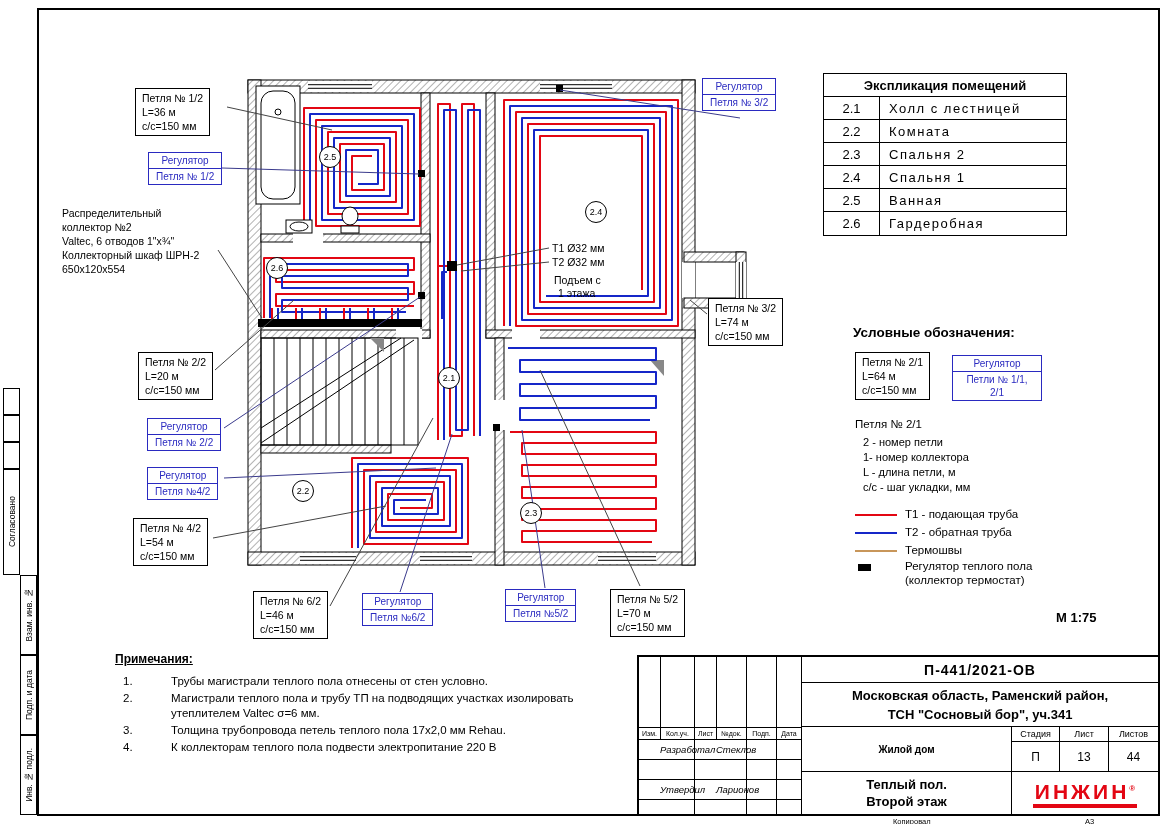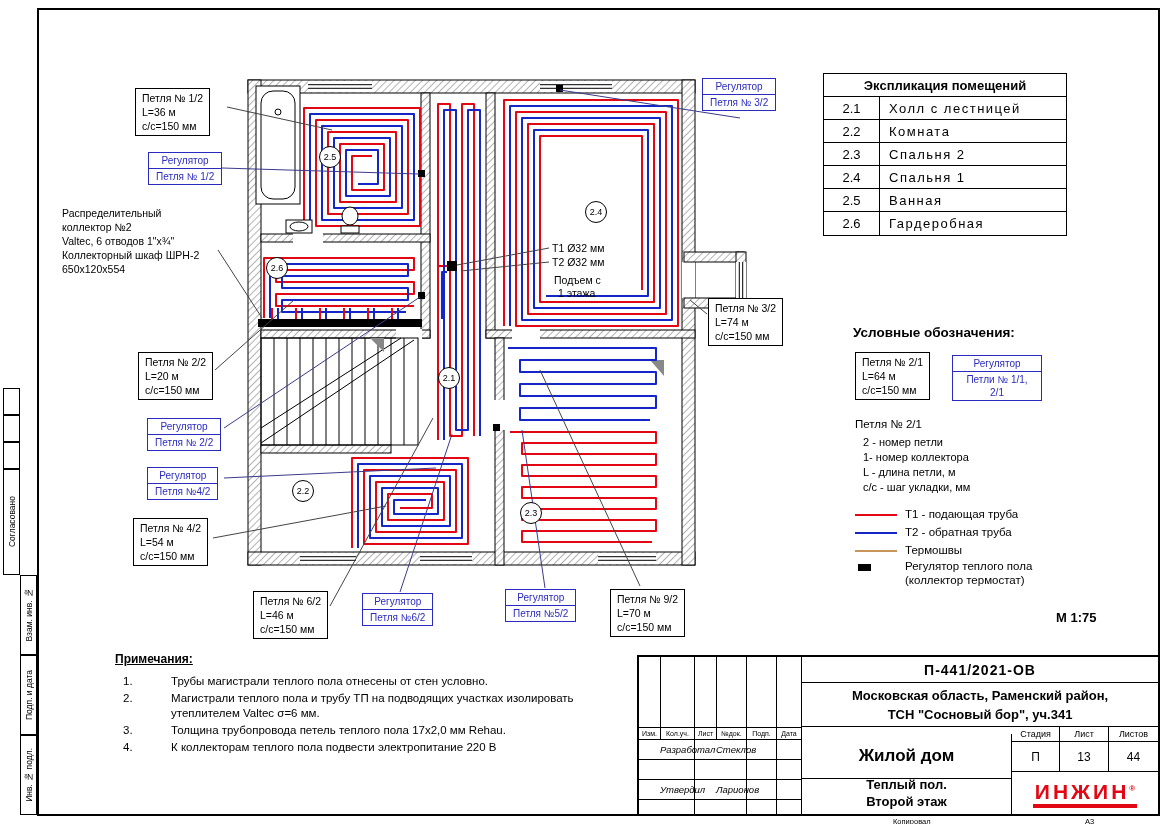--- a/index.html
+++ b/index.html
@@ -82,23 +82,23 @@
           border-bottom:1px solid #000; font-size:9.5px; font-style:italic; }
   .srow:last-child { height:14px; border-bottom:none; }
   .srow div { border-right:1px solid #000; display:flex; align-items:center; padding-left:21px;font-style:italic; }
   .srow div:last-child { border-right:none; }
   .tb-code { position:absolute; left:163px; top:0; width:356px; height:26px;
              border-bottom:1.5px solid #000; display:flex; align-items:center; justify-content:center;
              font-weight:bold; font-size:14px; letter-spacing:1px; }
   .tb-addr { position:absolute; left:163px; top:26px; width:356px; height:44px;
              border-bottom:1.5px solid #000; text-align:center; font-weight:bold; font-size:13px;
              line-height:19px; padding-top:3px; }
-  .tb-obj  { position:absolute; left:163px; top:77px; width:210px; height:45px;
+  .tb-obj  { position:absolute; left:163px; top:70px; width:210px; height:45px;
              border-right:1.5px solid #000; border-bottom:1.5px solid #000;
-             display:flex; align-items:center; justify-content:center; font-weight:bold; font-size:17px; }
+             display:flex; align-items:center; justify-content:center; font-weight:bold; font-size:10px; }
   .tb-stage { position:absolute; left:373px; top:70px; width:146px; height:45px;
               border-bottom:1.5px solid #000; }
   .tb-stage .hd { display:grid; grid-template-columns:48px 49px auto; height:15px;
                   border-bottom:1px solid #000; font-size:9px; }
   .tb-stage .hd div, .tb-stage .vl div { border-right:1px solid #000; display:flex;
                   align-items:center; justify-content:center; }
   .tb-stage .hd div:last-child, .tb-stage .vl div:last-child { border-right:none; }
   .tb-stage .vl { display:grid; grid-template-columns:48px 49px auto; height:29px; font-size:12px; }
   .tb-sheet { position:absolute; left:163px; top:115px; width:210px; height:42px;
               border-right:1.5px solid #000; display:flex; flex-direction:column;
@@ -332,21 +332,21 @@
   </div>
   <div class="rb" style="left:362px;top:593px">
     <div>Регулятор</div>
     <div>Петля №6/2</div>
   </div>
   <div class="rb" style="left:505px;top:589px">
     <div>Регулятор</div>
     <div>Петля №5/2</div>
   </div>
   <div class="co" style="left:610px;top:589px">
-    <div>Петля № 9/2</div>
+    <div>Петля № 5/2</div>
     <div>L=70 м</div>
     <div>с/с=150 мм</div>
   </div>
   <div class="rb" style="left:702px;top:78px">
     <div>Регулятор</div>
     <div>Петля № 3/2</div>
   </div>
   <div class="co" style="left:708px;top:298px">
     <div>Петля № 3/2</div>
     <div>L=74 м</div>

